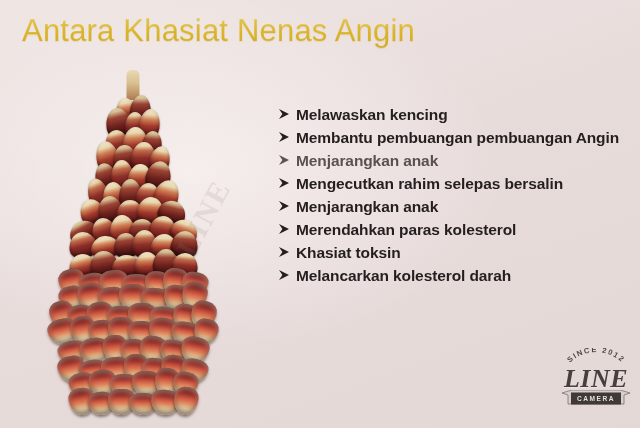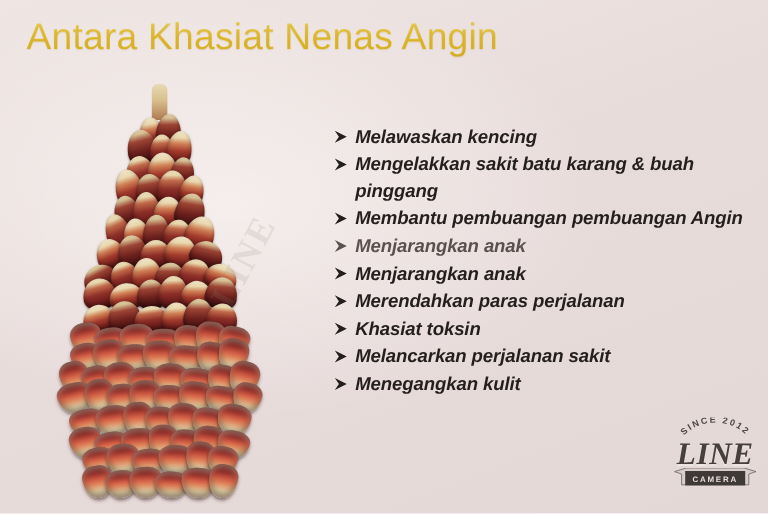--- a/index.html
+++ b/index.html
@@ -165,21 +165,20 @@
     font-family: "Liberation Serif", serif;
   }
 
   
   .list {
     position: absolute;
     left: 278px;
     top: 104px;
     width: 352px;
     z-index: 5;
-    font-style: italic;
   }
   .item {
     display: flex;
     align-items: flex-start;
     margin-bottom: 1px;
   }
   .bullet {
     flex: 0 0 auto;
     width: 18px;
     margin-top: 4px;
@@ -409,77 +408,69 @@
           </svg>
         </span>
         <span class="item-text">Melawaskan kencing</span>
       </div>
       <div class="item">
         <span class="bullet">
           <svg width="13" height="12" viewBox="0 0 13 12">
             <path d="M1,1 L11,6 L1,11 L4.4,6 Z" fill="currentColor"></path>
           </svg>
         </span>
-        <span class="item-text">Mengelakkan sakit batu karang &amp; buah pinggang</span>
-      </div>
-      <div class="item">
-        <span class="bullet">
-          <svg width="13" height="12" viewBox="0 0 13 12">
-            <path d="M1,1 L11,6 L1,11 L4.4,6 Z" fill="currentColor"></path>
-          </svg>
-        </span>
         <span class="item-text">Membantu pembuangan pembuangan Angin</span>
       </div>
       <div class="item faded">
         <span class="bullet">
           <svg width="13" height="12" viewBox="0 0 13 12">
             <path d="M1,1 L11,6 L1,11 L4.4,6 Z" fill="currentColor"></path>
           </svg>
         </span>
         <span class="item-text">Menjarangkan anak</span>
       </div>
       <div class="item">
         <span class="bullet">
           <svg width="13" height="12" viewBox="0 0 13 12">
             <path d="M1,1 L11,6 L1,11 L4.4,6 Z" fill="currentColor"></path>
           </svg>
         </span>
+        <span class="item-text">Mengecutkan rahim selepas bersalin</span>
+      </div>
+      <div class="item">
+        <span class="bullet">
+          <svg width="13" height="12" viewBox="0 0 13 12">
+            <path d="M1,1 L11,6 L1,11 L4.4,6 Z" fill="currentColor"></path>
+          </svg>
+        </span>
         <span class="item-text">Menjarangkan anak</span>
       </div>
       <div class="item">
         <span class="bullet">
           <svg width="13" height="12" viewBox="0 0 13 12">
             <path d="M1,1 L11,6 L1,11 L4.4,6 Z" fill="currentColor"></path>
           </svg>
         </span>
-        <span class="item-text">Merendahkan paras perjalanan</span>
+        <span class="item-text">Merendahkan paras kolesterol</span>
       </div>
       <div class="item">
         <span class="bullet">
           <svg width="13" height="12" viewBox="0 0 13 12">
             <path d="M1,1 L11,6 L1,11 L4.4,6 Z" fill="currentColor"></path>
           </svg>
         </span>
         <span class="item-text">Khasiat toksin</span>
       </div>
       <div class="item">
         <span class="bullet">
           <svg width="13" height="12" viewBox="0 0 13 12">
             <path d="M1,1 L11,6 L1,11 L4.4,6 Z" fill="currentColor"></path>
           </svg>
         </span>
-        <span class="item-text">Melancarkan perjalanan sakit</span>
-      </div>
-      <div class="item">
-        <span class="bullet">
-          <svg width="13" height="12" viewBox="0 0 13 12">
-            <path d="M1,1 L11,6 L1,11 L4.4,6 Z" fill="currentColor"></path>
-          </svg>
-        </span>
-        <span class="item-text">Menegangkan kulit</span>
+        <span class="item-text">Melancarkan kolesterol darah</span>
       </div>
     </div>
 
   <div class="linecam">
     <div class="lc-since">
       <svg width="80" height="26" viewBox="0 0 80 26">
         <defs>
           <path id="arcpath" d="M 8,24 A 34,30 0 0 1 72,24" fill="none"></path>
         </defs>
         <text font-family="Liberation Sans, sans-serif" font-size="7.5" font-weight="700" letter-spacing="1.6" fill="#4d4745">

